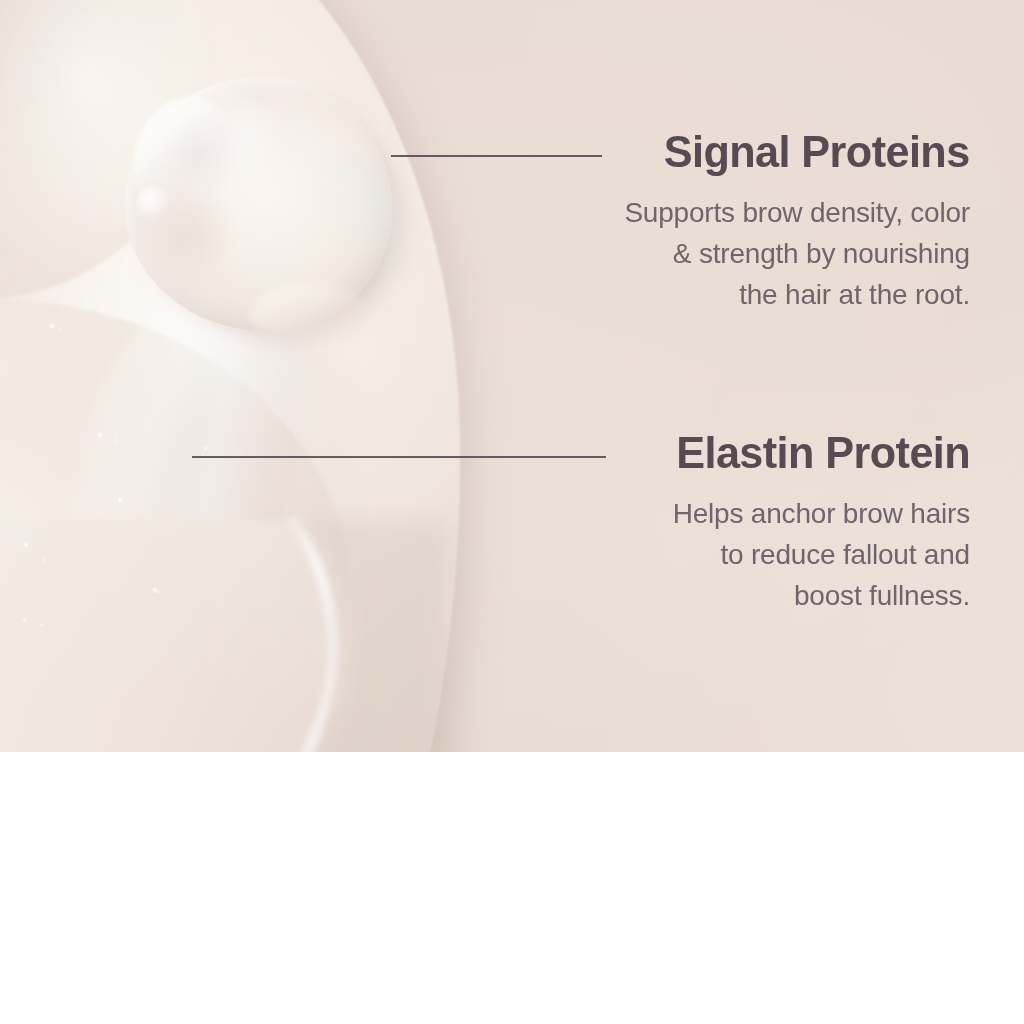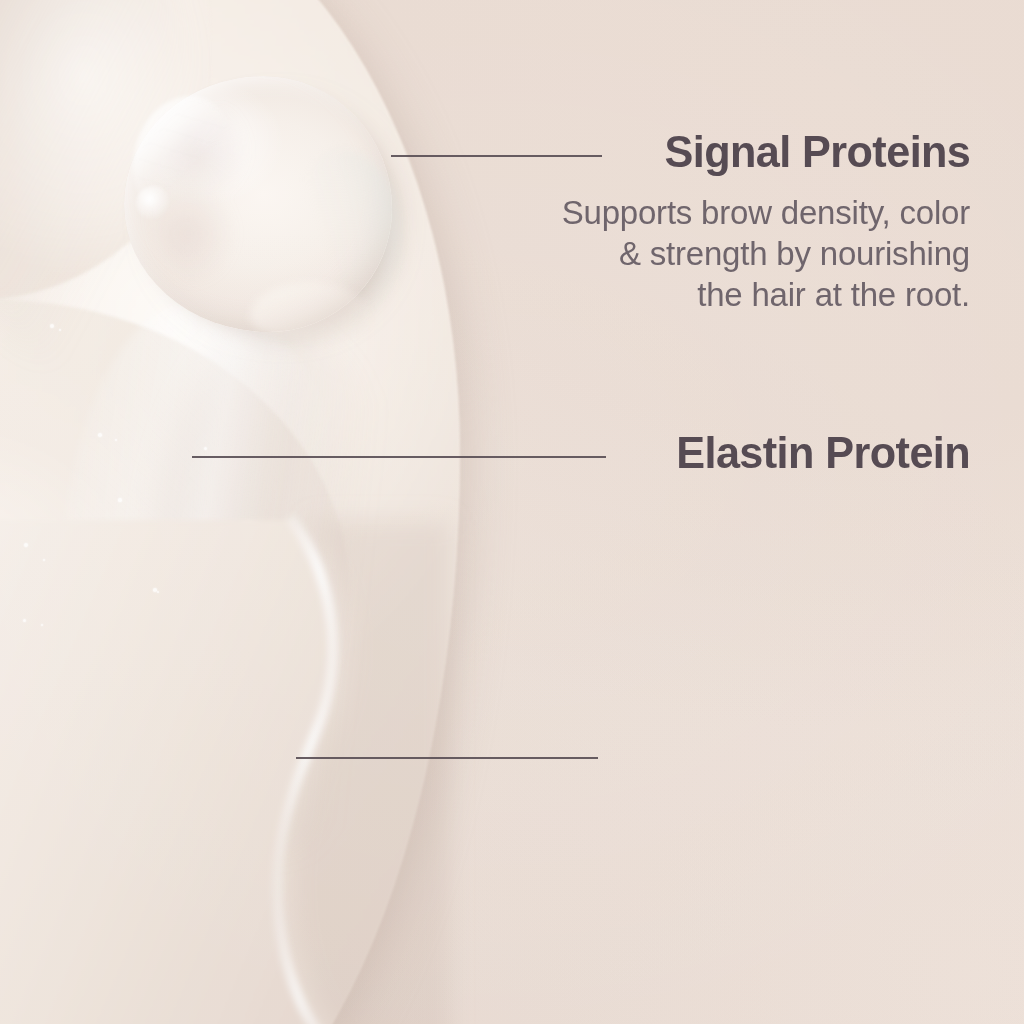--- a/index.html
+++ b/index.html
@@ -5,21 +5,21 @@
 <style>
   html, body {
     margin: 0;
     padding: 0;
     background: #ffffff;
   }
 
   #canvas {
     position: relative;
     width: 1024px;
-    height: 1024px;
+    height: 752px;
     overflow: hidden;
     font-family: "Liberation Sans", "DejaVu Sans", sans-serif;
     background: #86efac;
     -webkit-font-smoothing: antialiased;
   }
 
   
 
   .bg-layer {
     position: absolute;
@@ -254,21 +254,21 @@
     line-height: 1.0;
     color: #564b53;
     white-space: nowrap;
     transform: scaleX(0.96);
     transform-origin: right center;
   }
 
   .callout-body {
     margin: 18px 0 0 0;
     font-family: "Liberation Sans", "DejaVu Sans", sans-serif;
-    font-size: 33px;
+    font-size: 28px;
     font-weight: 300;
     line-height: 41px;
     color: #6f656c;
     letter-spacing: -0.2px;
     white-space: pre-line;
   }
 
   
   .leader {
     position: absolute;
@@ -367,17 +367,20 @@
 
     <div class="callout" id="callout-1">
       <h2 class="callout-title">Signal Proteins</h2>
       <p class="callout-body">Supports brow density, color
 &amp; strength by nourishing
 the hair at the root.</p>
     </div>
 
     <div class="callout" id="callout-2">
       <h2 class="callout-title">Elastin Protein</h2>
+      <p class="callout-body">Helps anchor brow hairs
+to reduce fallout and
+boost fullness.</p>
     </div>
 
 
   </div>
 </div>
 
 </body></html>

